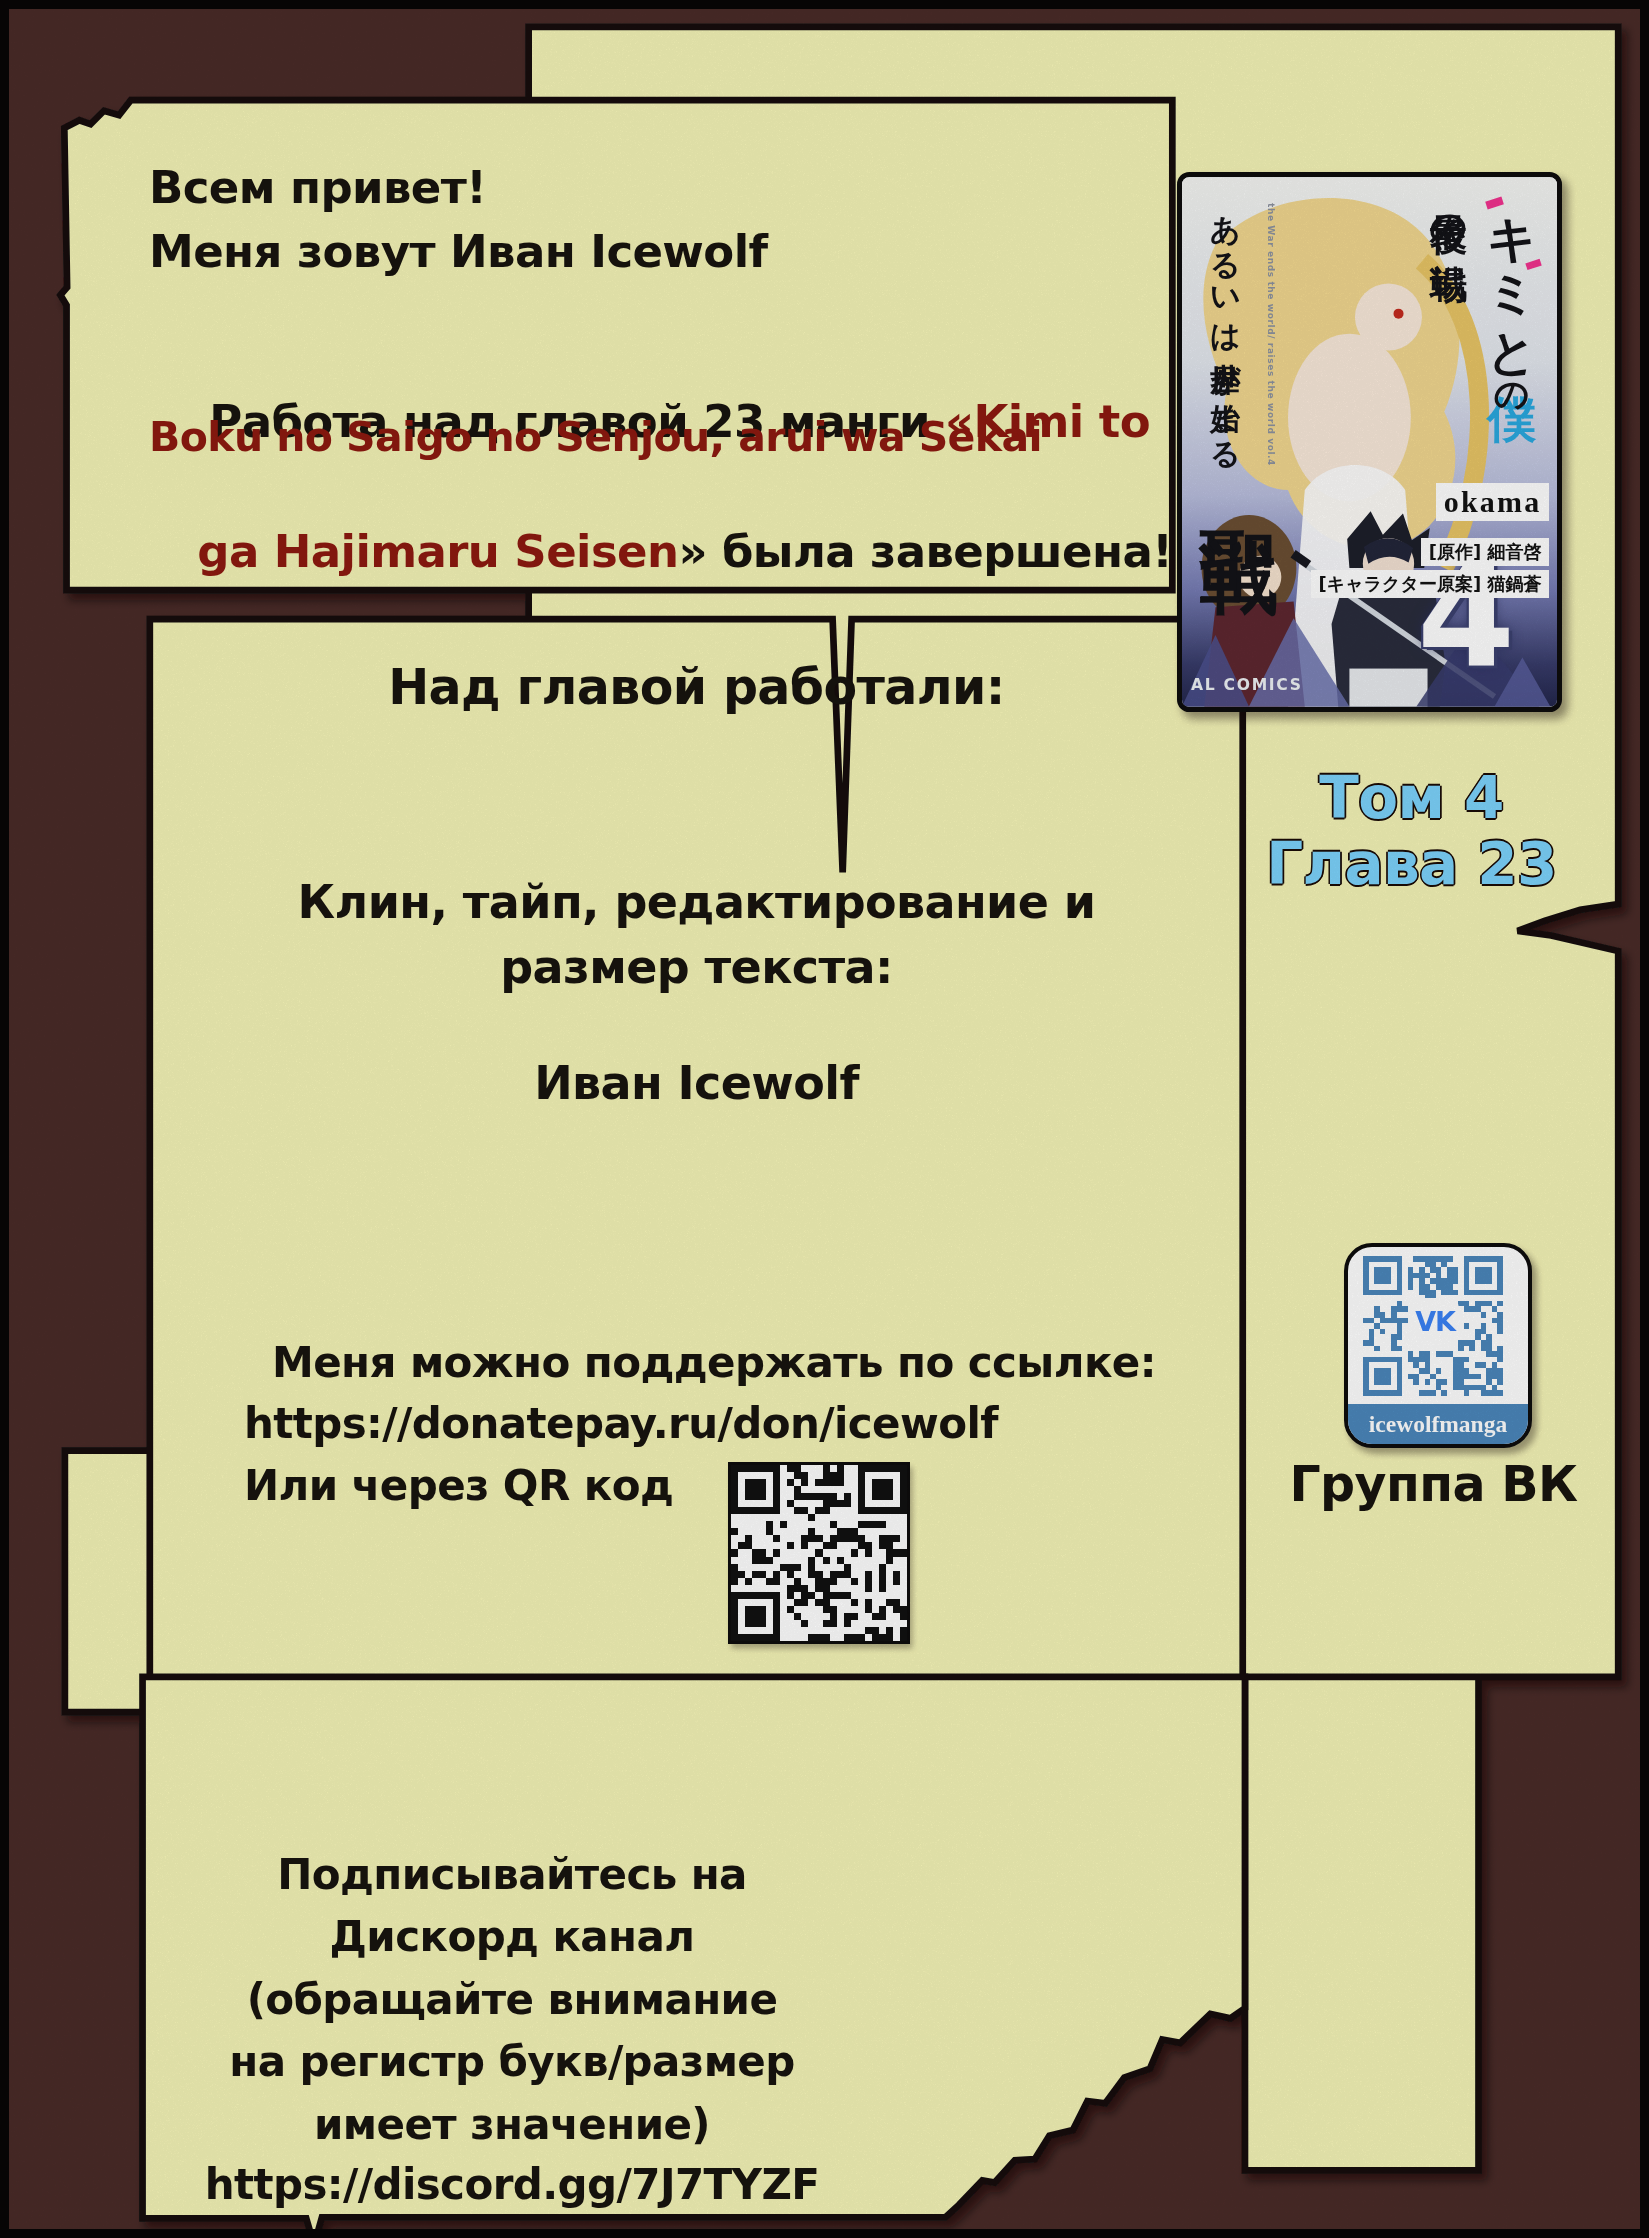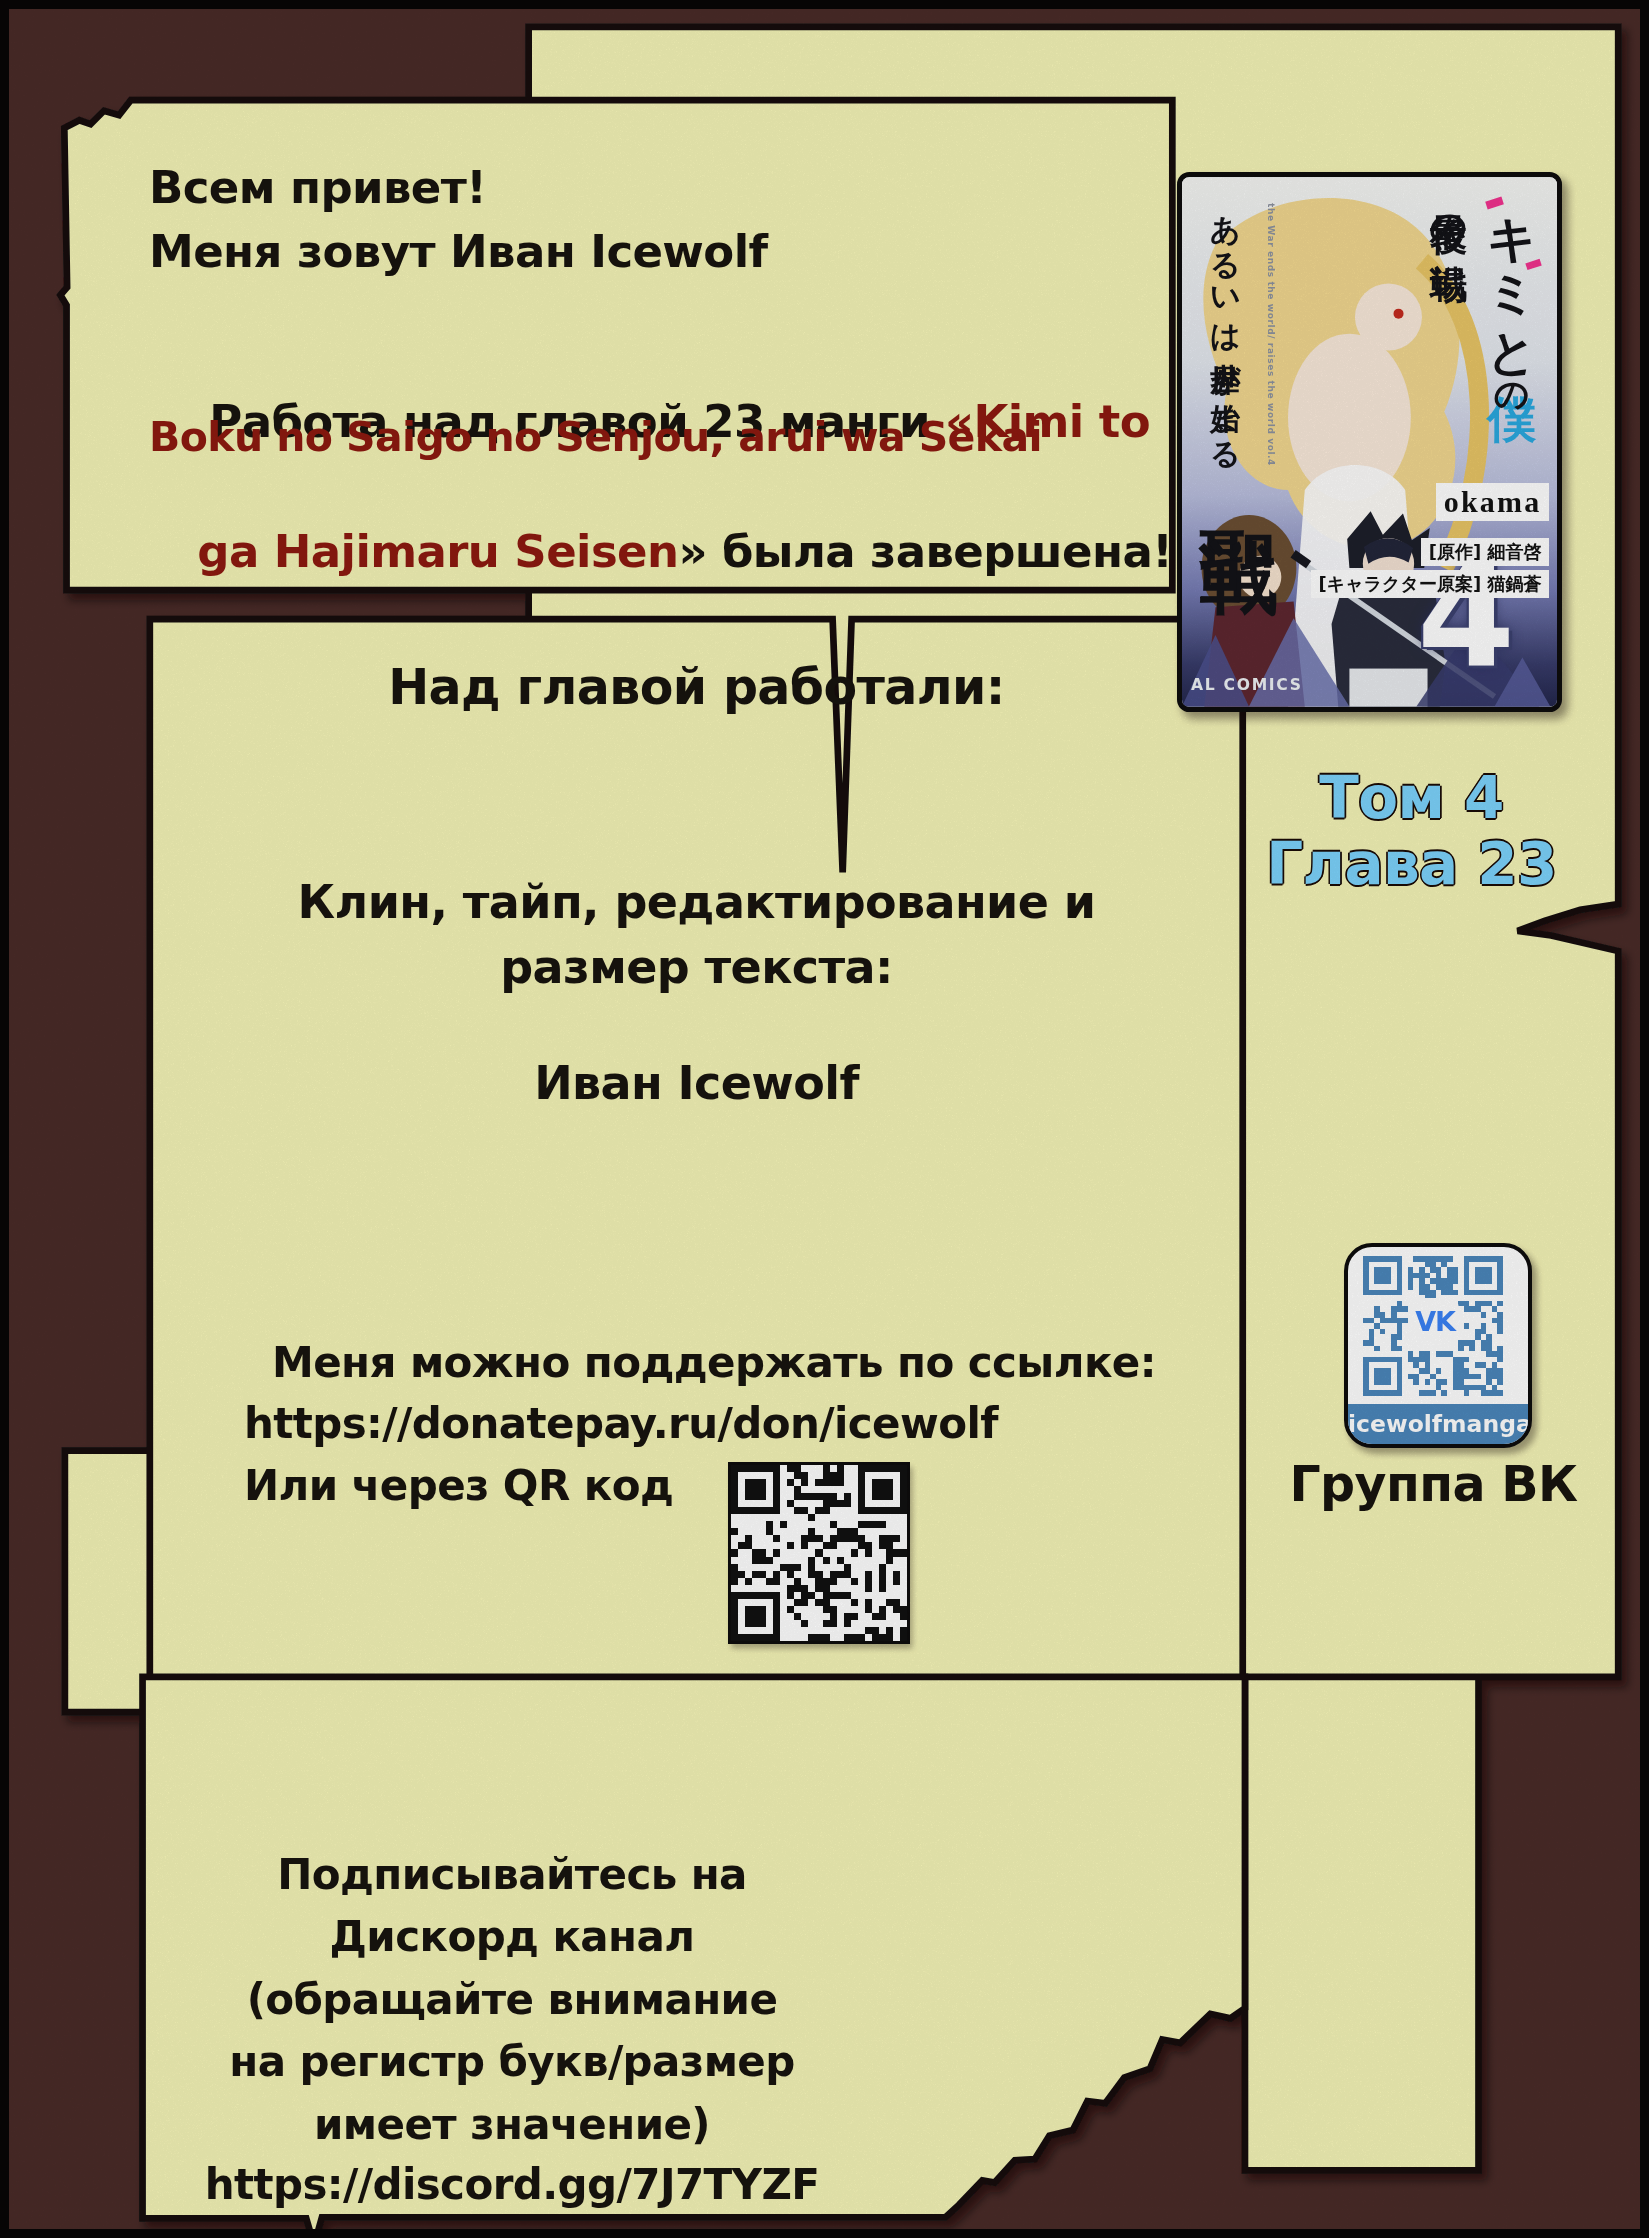--- a/index.html
+++ b/index.html
@@ -14,21 +14,21 @@
   #cover{position:absolute;left:1168px;top:163px;width:375px;height:530px;border:5px solid #0e0d0d;
     border-radius:12.3px;overflow:hidden;background:#e9edf2;box-shadow:5.6px 6.7px 9px rgba(18,6,6,.4);}
   #cover .jp{position:absolute;writing-mode:vertical-rl;font-weight:bold;color:#131318;letter-spacing:2.2px;}
   #four{position:absolute;left:235px;top:358px;font-size:141px;font-weight:bold;color:#fff;
     text-shadow:3.4px 3.4px 0 #3c4170,-2.2px 2.2px 0 #3c4170,0 0 12.3px rgba(40,45,90,.8);}
   .band{position:absolute;background:#fff;color:#131313;font-weight:bold;padding:2.2px 7.8px;}
   
   #vkbadge{position:absolute;left:1335px;top:1234px;width:180px;height:197px;background:#fff;
     border:4.5px solid #0e0d0d;border-radius:28px;overflow:hidden;box-shadow:4.5px 5.6px 6.7px rgba(18,6,6,.35);}
   #vkstrip{position:absolute;left:0;right:0;bottom:0;height:40px;background:#4b87bb;color:#fff;
-    font-weight:bold;font-size:23.5px;text-align:center;line-height:40px;letter-spacing:0;}
+    font-weight:bold;font-size:23.5px;text-align:center;line-height:40px;letter-spacing:0;font-family:Liberation Serif, serif;}
   #vklogo{position:absolute;left:63px;top:51px;width:48px;height:48px;background:#fff;border-radius:10px;
     color:#3b82f6;font-weight:bold;font-size:27px;text-align:center;line-height:48px;letter-spacing:-1.1px;}
   
   #dpqr{position:absolute;left:719px;top:1453px;width:176px;height:176px;background:#fff;
     border:3.4px solid #0e0d0d;box-shadow:3.4px 4.5px 5.6px rgba(18,6,6,.3);}
   svg.qr{shape-rendering:crispEdges;display:block;}
   #grainrect{pointer-events:none;}
 </style>
 </head>
 <body>

